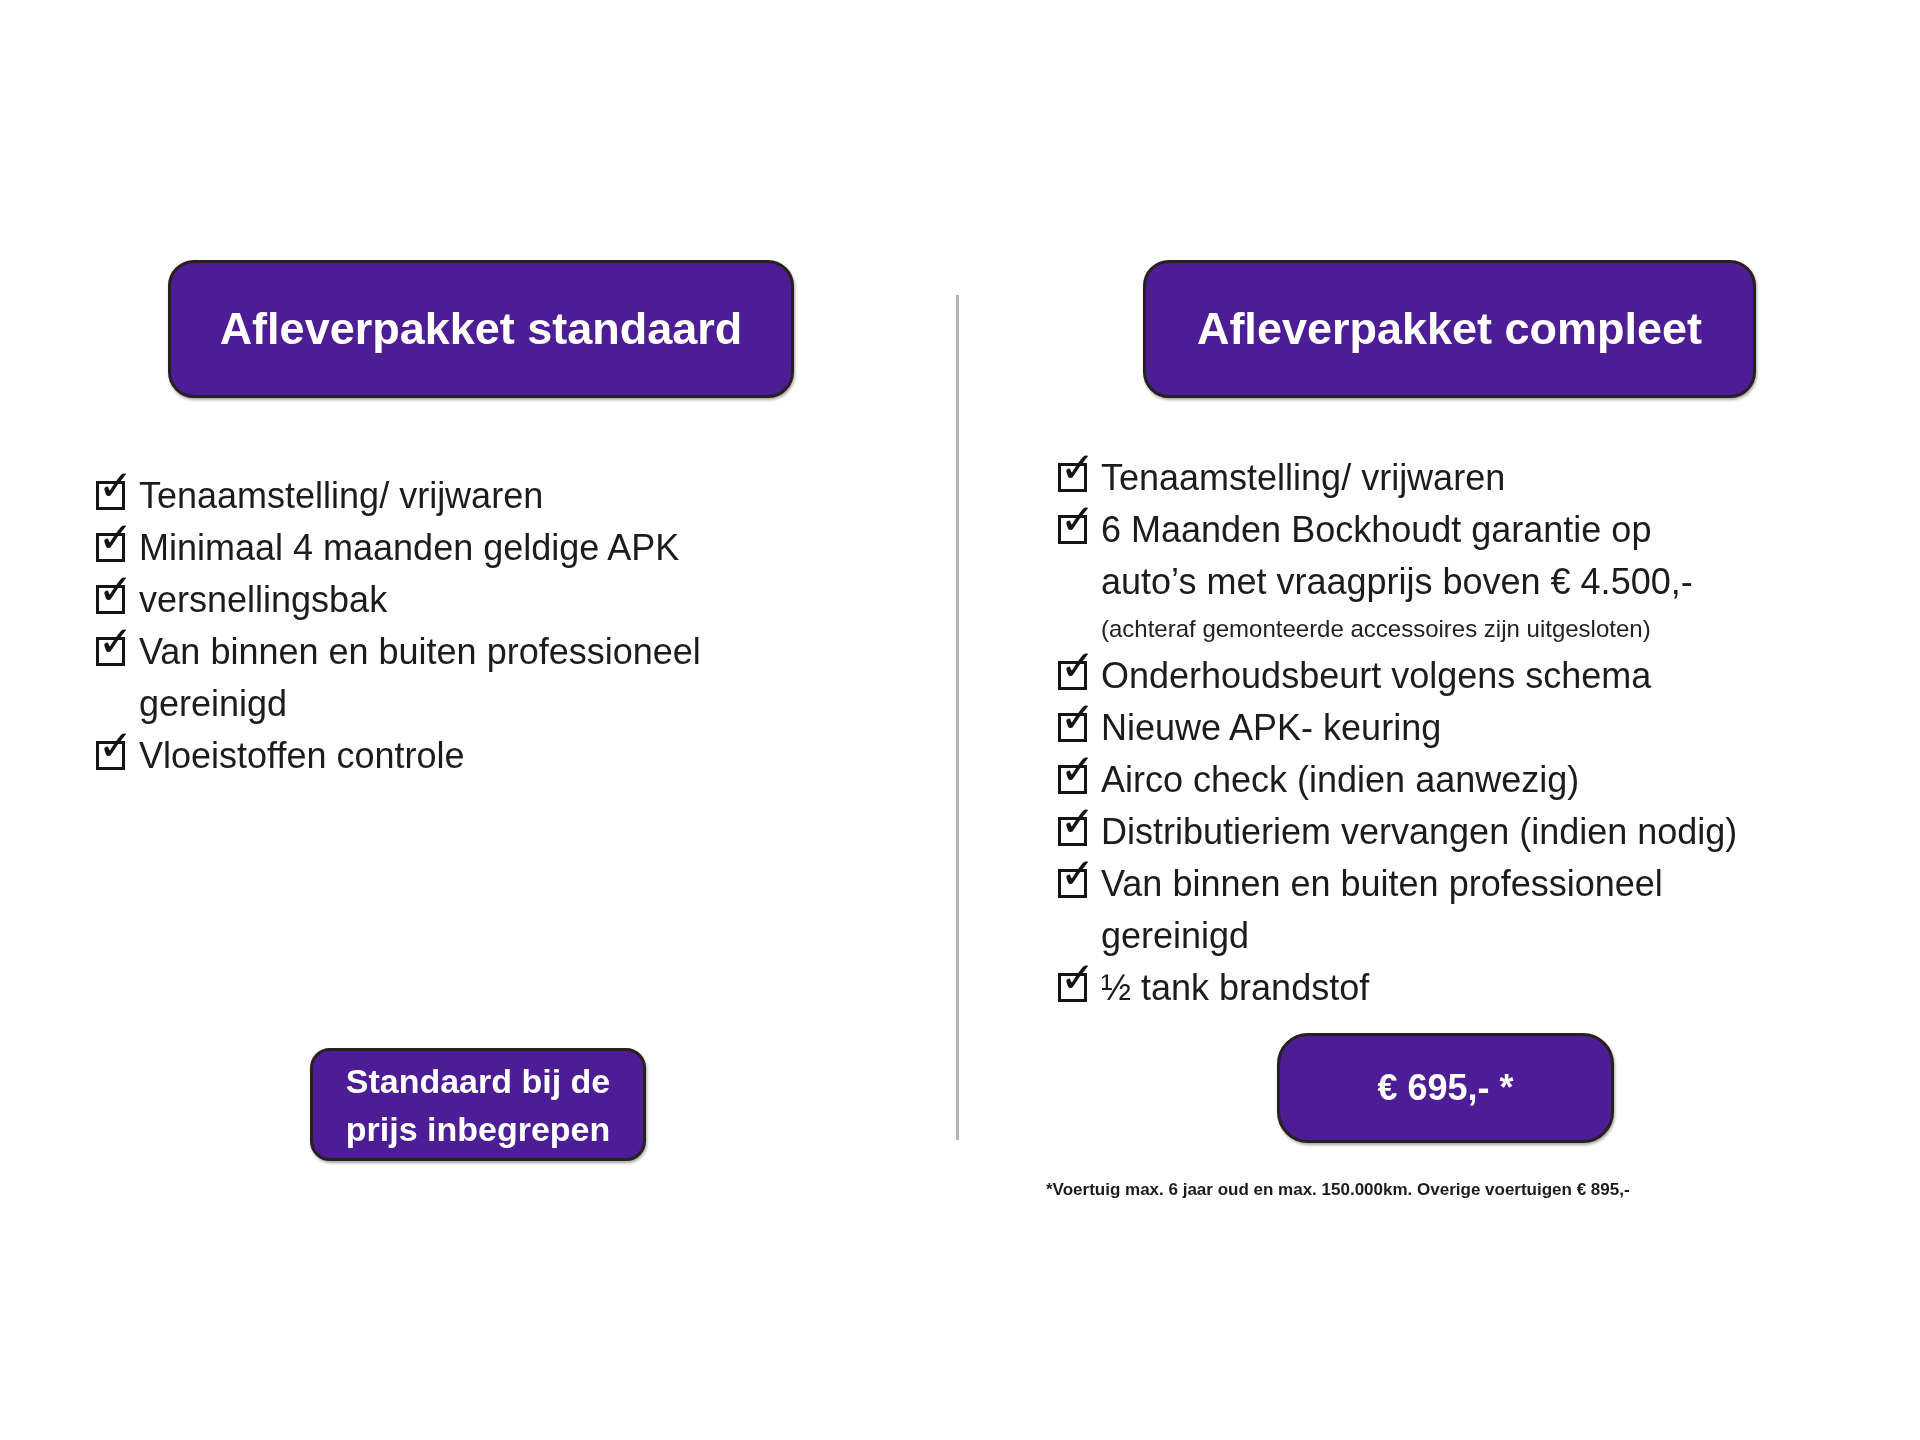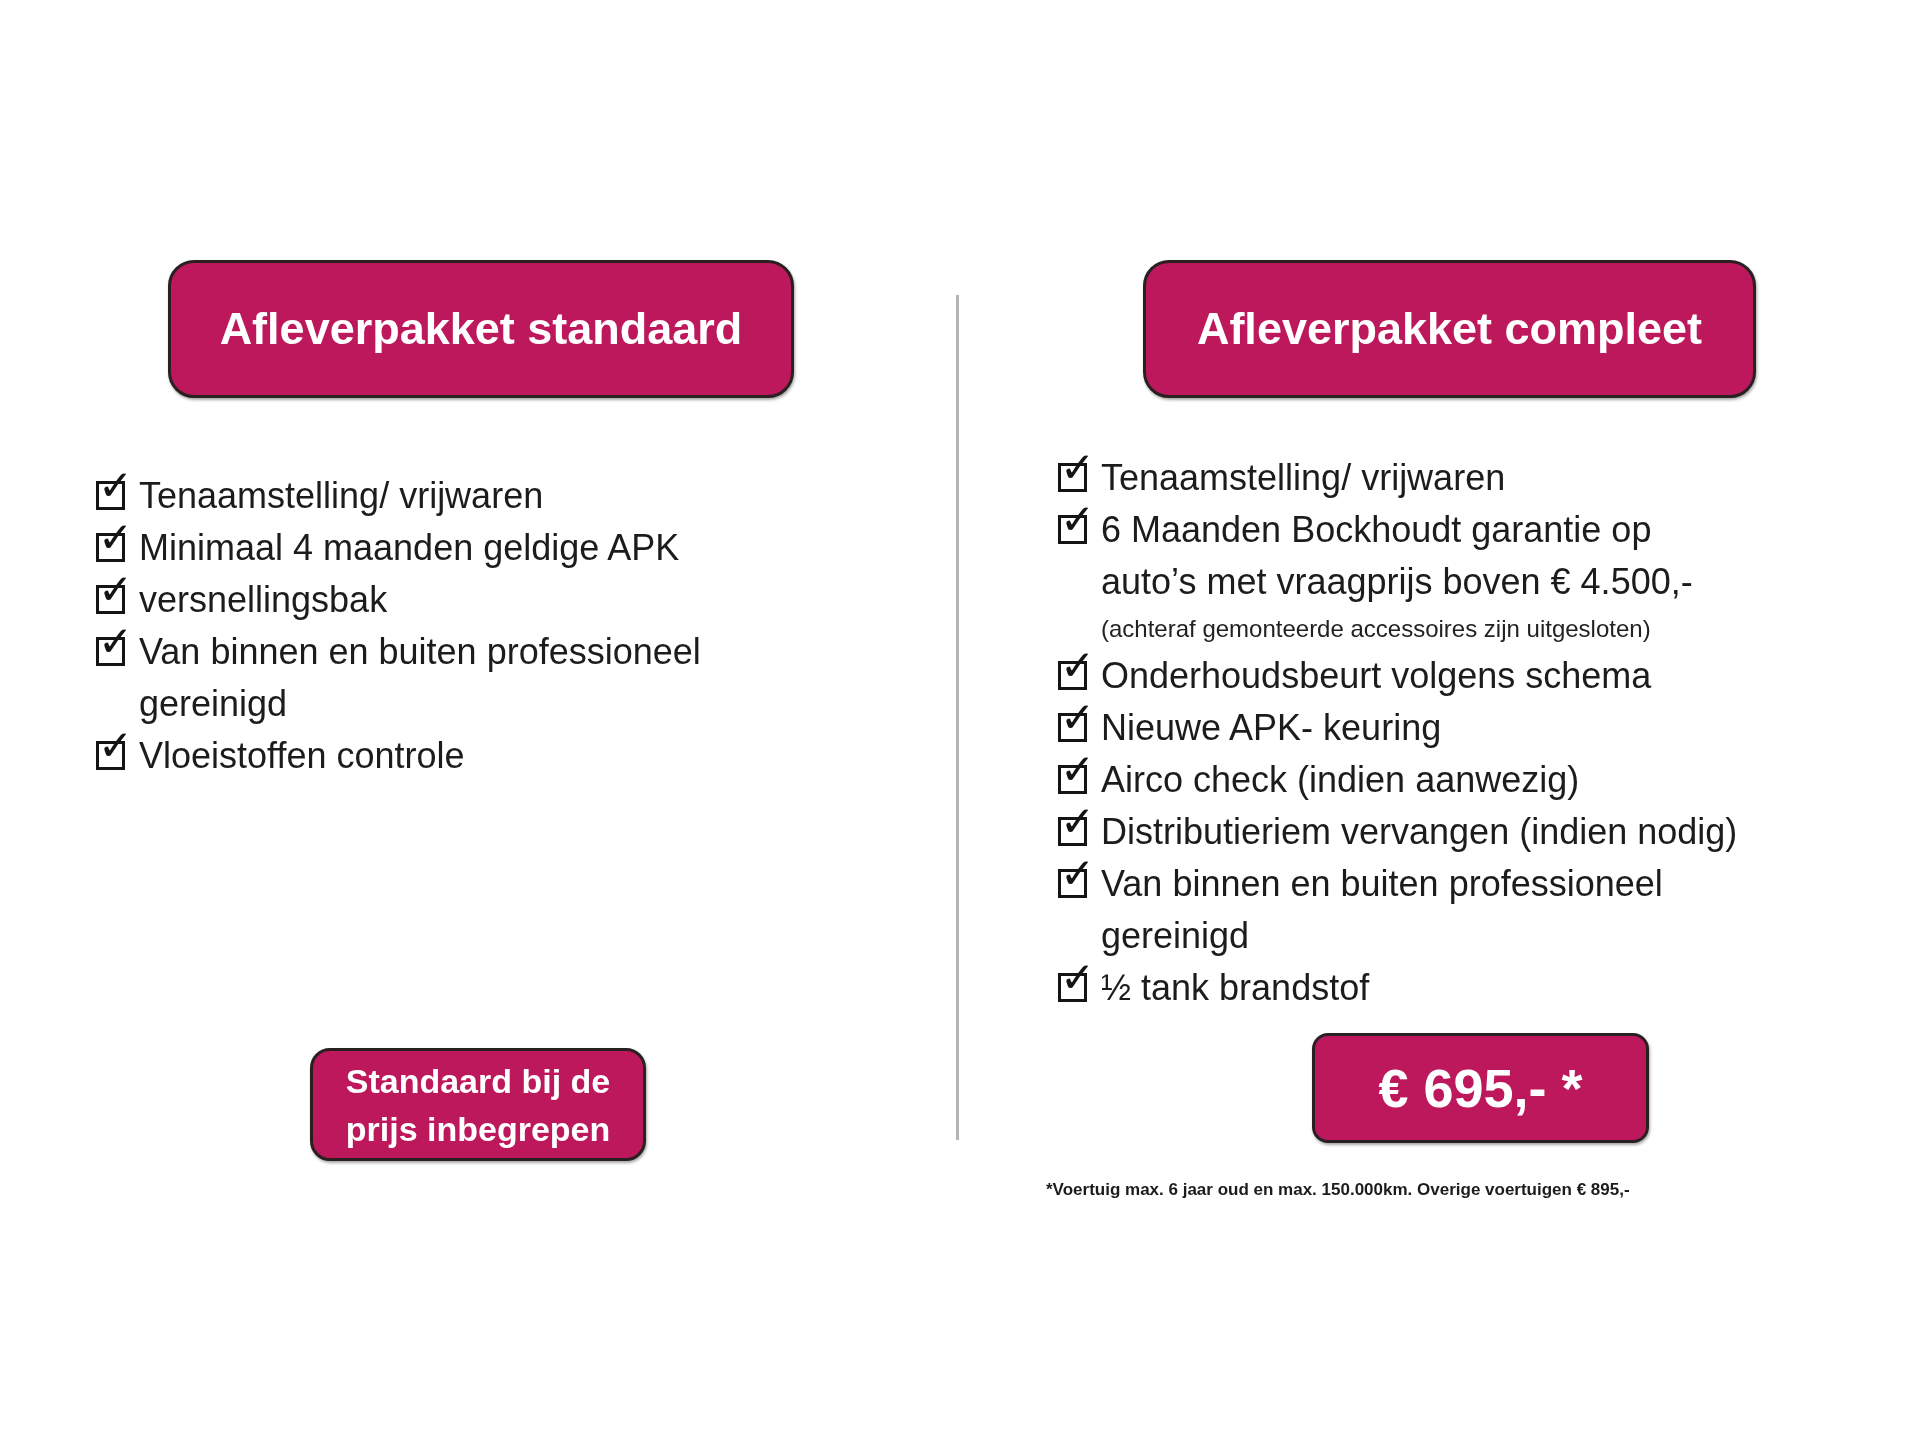--- a/index.html
+++ b/index.html
@@ -3,28 +3,28 @@
 <meta charset="utf-8">
 <style>
   html,body{margin:0;padding:0;background:#fff;}
   .slide{
     position:relative;width:1920px;height:1440px;background:#ffffff;overflow:hidden;
     font-family:"Liberation Sans",sans-serif;color:#1c1c1c;
   }
   .divider{position:absolute;left:956px;top:295px;width:3px;height:845px;background:#b4b4b4;}
   .pill{
     position:absolute;display:flex;align-items:center;justify-content:center;
-    background:#be185d;border:3px solid #2a2022;border-radius:26px;
+    background:#4c1d95;border:3px solid #2a2022;border-radius:26px;
     box-shadow:1px 2px 3px rgba(0,0,0,0.35);
     color:#ffffff;font-weight:bold;text-align:center;
   }
   .pill-header-left{left:168px;top:260px;width:620px;height:132px;font-size:45px;}
   .pill-header-right{left:1143px;top:260px;width:607px;height:132px;font-size:45px;}
   .badge{left:310px;top:1028px;width:330px;height:107px;font-size:34px;line-height:48px;border-radius:20px;margin-top:20px;}
-  .price{left:1277px;top:1033px;width:331px;height:104px;font-size:54px;border-radius:16px;margin-left:35px;}
+  .price{left:1277px;top:1033px;width:331px;height:104px;font-size:36px;border-radius:31px;}
   .checklist{position:absolute;display:flex;flex-direction:column;}
   .checklist-left{left:96px;top:470px;width:640px;}
   .checklist-right{left:1058px;top:452px;width:760px;}
   .check-row{display:flex;align-items:flex-start;}
   .checkbox{
     position:relative;flex:0 0 auto;width:23px;height:23px;border:3px solid #141414;
     margin:11px 14px 0 0;background:#fff;
   }
   .checkbox .glyph{
     position:absolute;left:-1px;top:-19px;font-size:42px;font-weight:bold;color:#141414;

